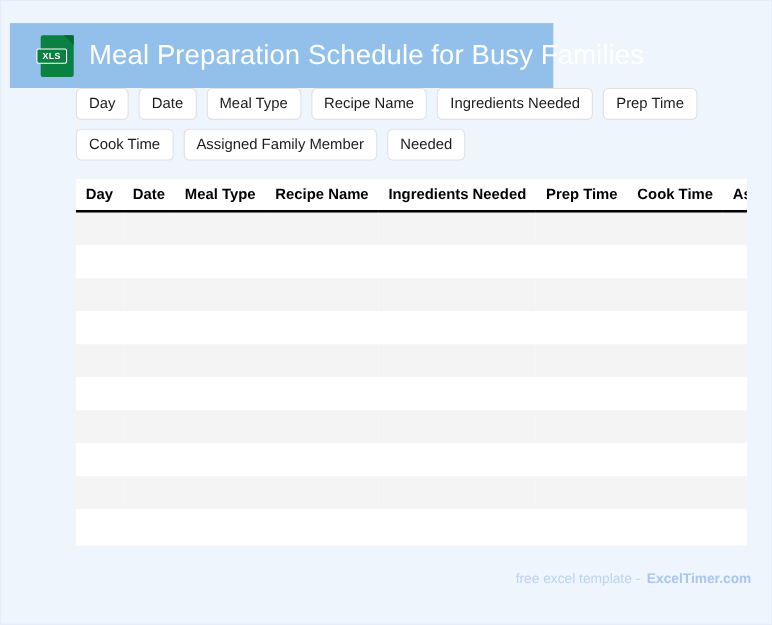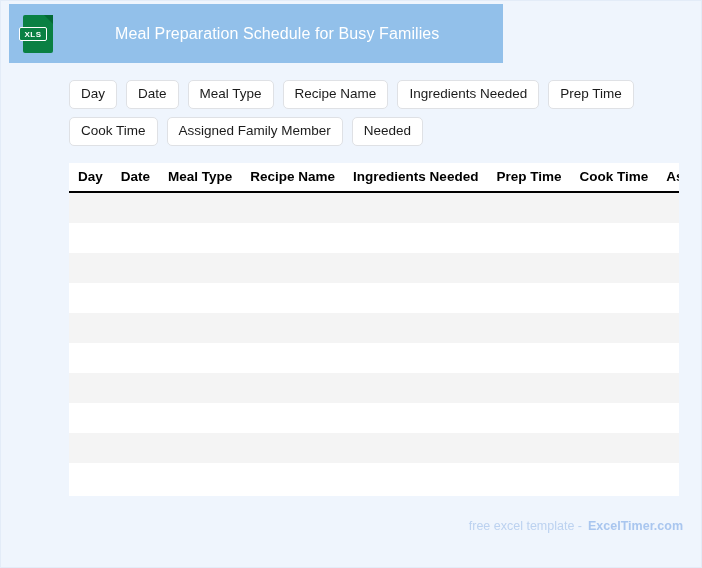--- a/index.html
+++ b/index.html
@@ -21,27 +21,27 @@
     background: #eff5fd;
     box-sizing: border-box;
     border: 1px solid #e3ecf8;
     overflow: hidden;
   }
 
   
   .header-bar {
     position: absolute;
     left: 8px;
-    top: 3px;
+    top: 20px;
     width: 494px;
     height: 59px;
     background: #92c0ea;
     display: flex;
     align-items: center;
-    padding-left: 14px;
+    padding-left: 28px;
     box-sizing: border-box;
   }
 
   .xls-icon {
     position: relative;
     width: 30px;
     height: 38px;
     flex: 0 0 auto;
     margin-right: 14px;
   }
@@ -76,25 +76,24 @@
     font-size: 8px;
     font-weight: bold;
     letter-spacing: 0.4px;
     line-height: 14px;
     text-align: center;
     box-sizing: border-box;
   }
 
   .header-title {
     color: #ffffff;
-    font-size: 16px;
+    font-size: 25px;
     font-weight: 400;
     letter-spacing: 0.1px;
     white-space: nowrap;
-    margin-left: 48px;
   }
 
   
   .chips {
     position: absolute;
     left: 68px;
     top: 79px;
     width: 600px;
     display: flex;
     flex-wrap: wrap;

